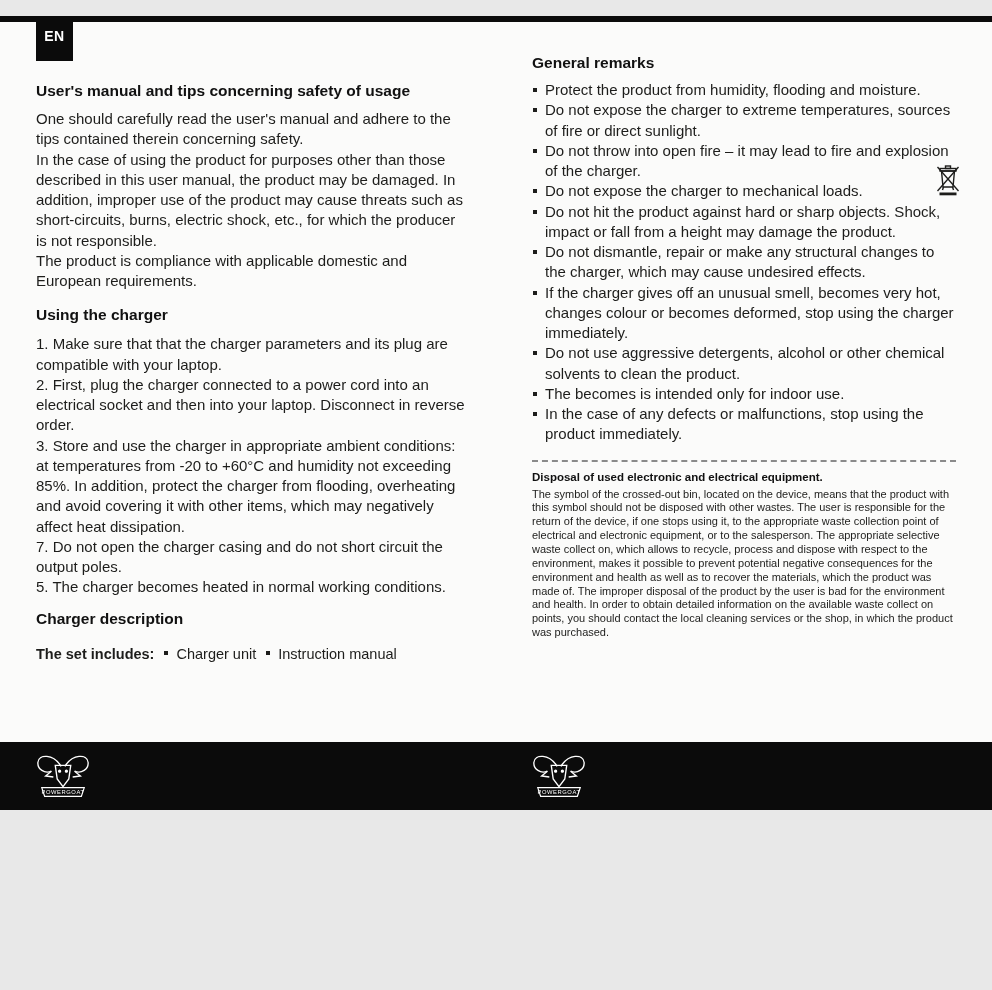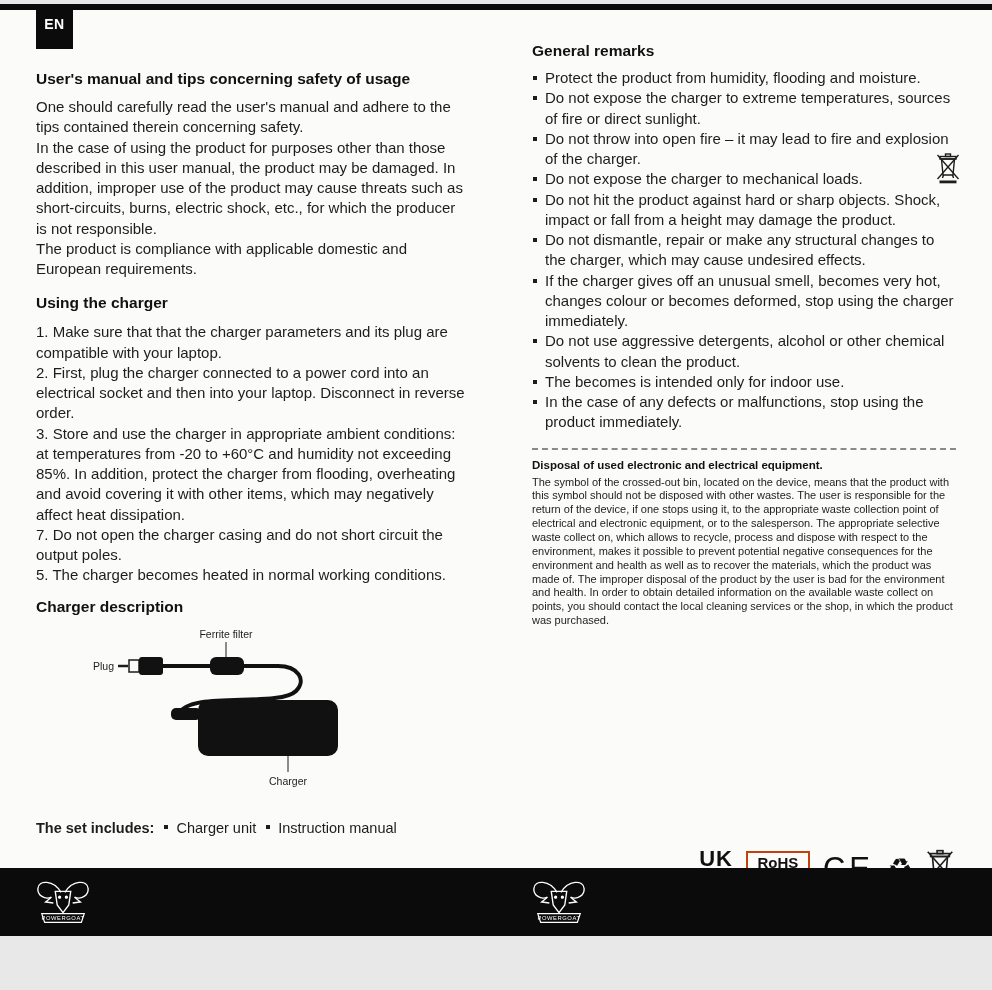--- a/index.html
+++ b/index.html
@@ -1,17 +1,17 @@
 <!DOCTYPE html>
 <html><head>
 <meta charset="utf-8">
 <style>
   html,body{margin:0;padding:0;background:#e8e8e8;}
   .page{
-    position:relative;width:992px;height:932px;margin:4px auto;
+    position:relative;width:992px;height:794px;margin:16px auto;
     background:#fbfbfa;overflow:hidden;
     font-family:"Liberation Sans","DejaVu Sans",sans-serif;
     color:#1d1d1b;
   }
   .top-strip{position:absolute;top:0;left:0;width:992px;height:6px;background:#0b0b0b;}
   .en-badge{
     position:absolute;top:5px;left:36px;width:37px;height:40px;background:#0b0b0b;
     color:#fff;font-weight:700;font-size:14px;display:flex;align-items:flex-start;
     justify-content:center;padding-top:7px;box-sizing:border-box;letter-spacing:.5px;
   }
@@ -73,47 +73,20 @@
     <div class="steps">
       <div class="step">1. Make sure that that the charger parameters and its plug are compatible with your laptop.</div>
       <div class="step">2. First, plug the charger connected to a power cord into an electrical socket and then into your laptop. Disconnect in reverse order.</div>
       <div class="step">3. Store and use the charger in appropriate ambient conditions: at temperatures from -20 to +60°C and humidity not exceeding 85%. In addition, protect the charger from flooding, overheating and avoid covering it with other items, which may negatively affect heat dissipation.</div>
       <div class="step">7. Do not open the charger casing and do not short circuit the output poles.</div>
       <div class="step">5. The charger becomes heated in normal working conditions.</div>
     </div>
 
     <div class="heading desc-heading">Charger description</div>
 
-    <div class="diagram-wrap">
-      <svg width="280" height="172" viewBox="0 0 280 172">
-
-        <text x="150" y="12" text-anchor="middle" font-size="10.5" fill="#1d1d1b">Ferrite filter</text>
-        <line x1="150" y1="16" x2="150" y2="31" stroke="#1d1d1b" stroke-width="1"></line>
-
-        <text x="38" y="44" text-anchor="end" font-size="10.5" fill="#1d1d1b">Plug</text>
-        <line x1="42" y1="40" x2="52" y2="40" stroke="#1d1d1b" stroke-width="2.5"></line>
-
-        <rect x="53" y="34" width="10" height="12" fill="#fbfbfa" stroke="#1d1d1b" stroke-width="1.5"></rect>
-
-        <rect x="63" y="31" width="24" height="18" rx="3" fill="#111"></rect>
-
-        <path d="M87 40 H 134" stroke="#111" stroke-width="4" fill="none"></path>
-
-        <rect x="134" y="31" width="34" height="18" rx="6" fill="#111"></rect>
-
-        <path d="M168 40 H 202 C 222 40 231 54 220 65 C 203 82 112 64 103 88" stroke="#111" stroke-width="4" fill="none"></path>
-
-        <rect x="95" y="82" width="30" height="12" rx="5" fill="#111"></rect>
-
-        <rect x="122" y="74" width="140" height="56" rx="10" fill="#111"></rect>
-
-        <line x1="212" y1="130" x2="212" y2="146" stroke="#1d1d1b" stroke-width="1"></line>
-        <text x="212" y="159" text-anchor="middle" font-size="10.5" fill="#1d1d1b">Charger</text>
-      </svg>
-    </div>
 
     <div class="set-row">
       <span class="set-label">The set includes:</span>
       <span class="set-item">Charger unit</span>
       <span class="set-item">Instruction manual</span>
     </div>
   </div>
 
   <div class="col-right">
     <div class="heading remarks-heading">General remarks</div>

